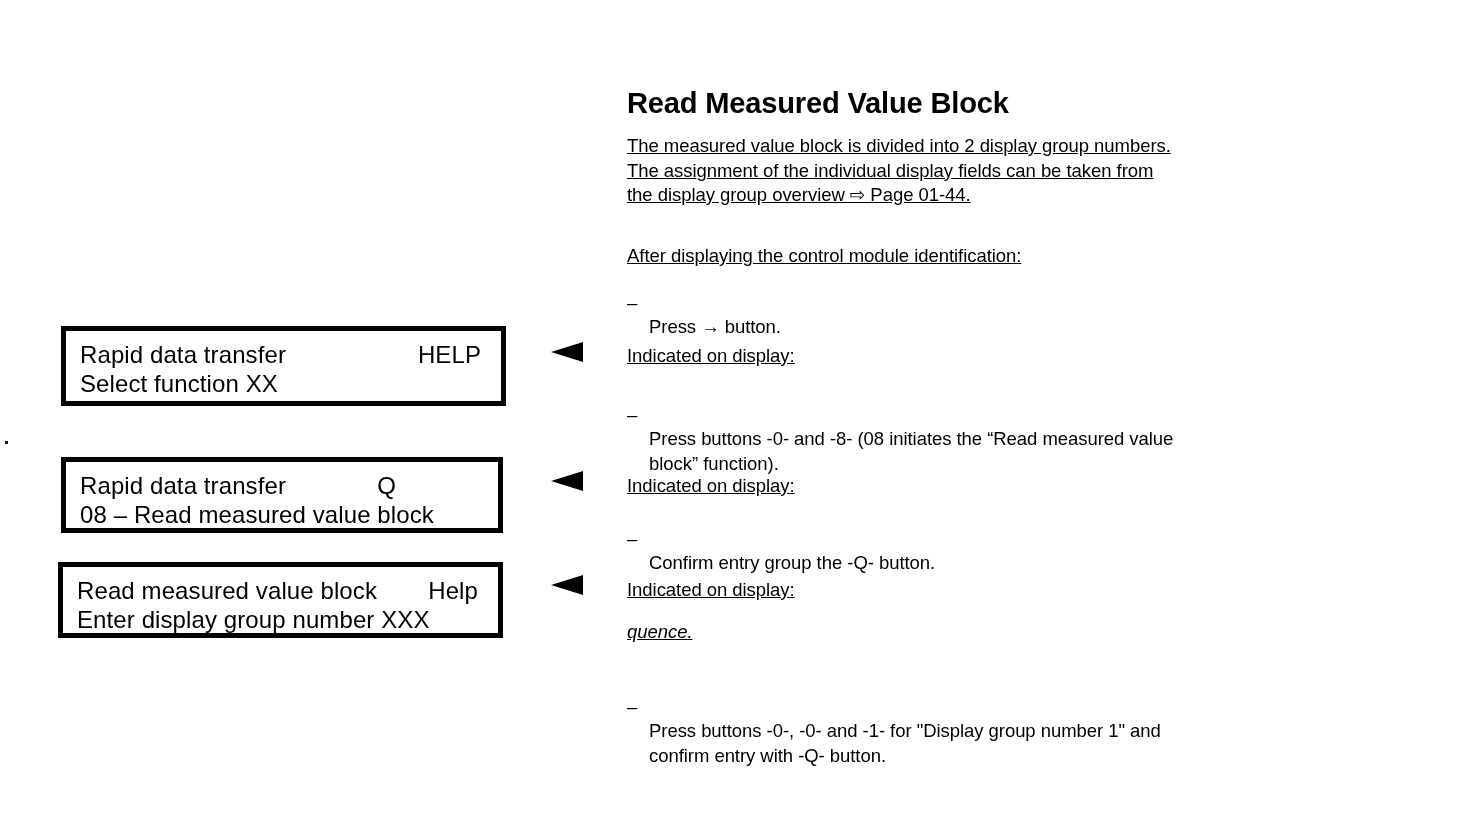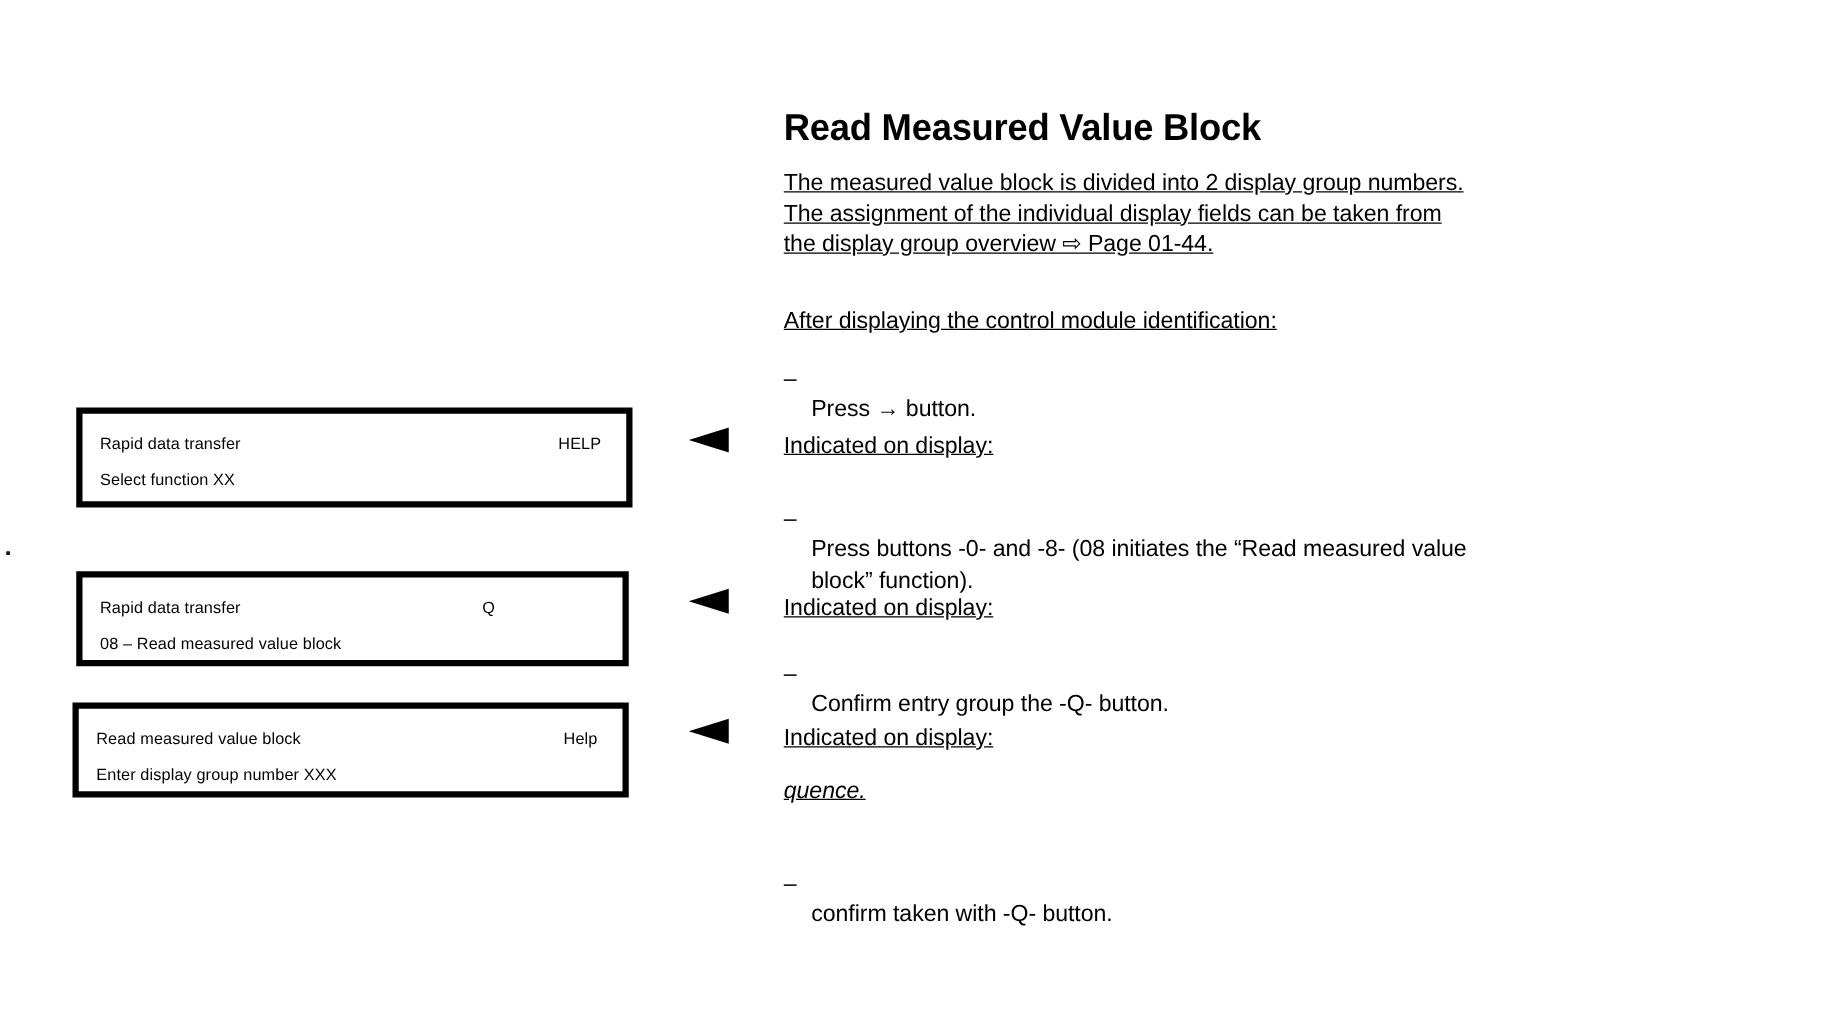--- a/index.html
+++ b/index.html
@@ -93,21 +93,21 @@
     position: absolute;
     background: #ffffff;
     border: 5px solid #000000;
     box-sizing: border-box;
     padding: 9px 14px 8px 14px;
   }
   .screen-line {
     display: flex;
     justify-content: space-between;
     align-items: baseline;
-    font-size: 13px;
+    font-size: 24px;
     line-height: 29px;
     letter-spacing: 0.1px;
     white-space: nowrap;
     text-align: right;
   }
   .screen-line .sl-left { }
   .screen-line .sl-right {
     padding-right: 6px;
   }
 
@@ -208,17 +208,18 @@
     <span class="ln">Indicated on display:</span>
   </div>
 
   <div class="para italic" style="top:620px;">
     <span class="ln">quence.</span>
   </div>
 
   <div class="bullet" style="top:695px;">
     <span class="dash">–</span>
     <span class="btext">
-      <span class="ln">confirm taken with -Q- button.</span>
+      <span class="ln">Press buttons -0-, -0- and -1- for "Display group number 1" and</span>
+      <span class="ln">confirm entry with -Q- button.</span>
     </span>
   </div>
 
 </div>
 
 </body></html>

